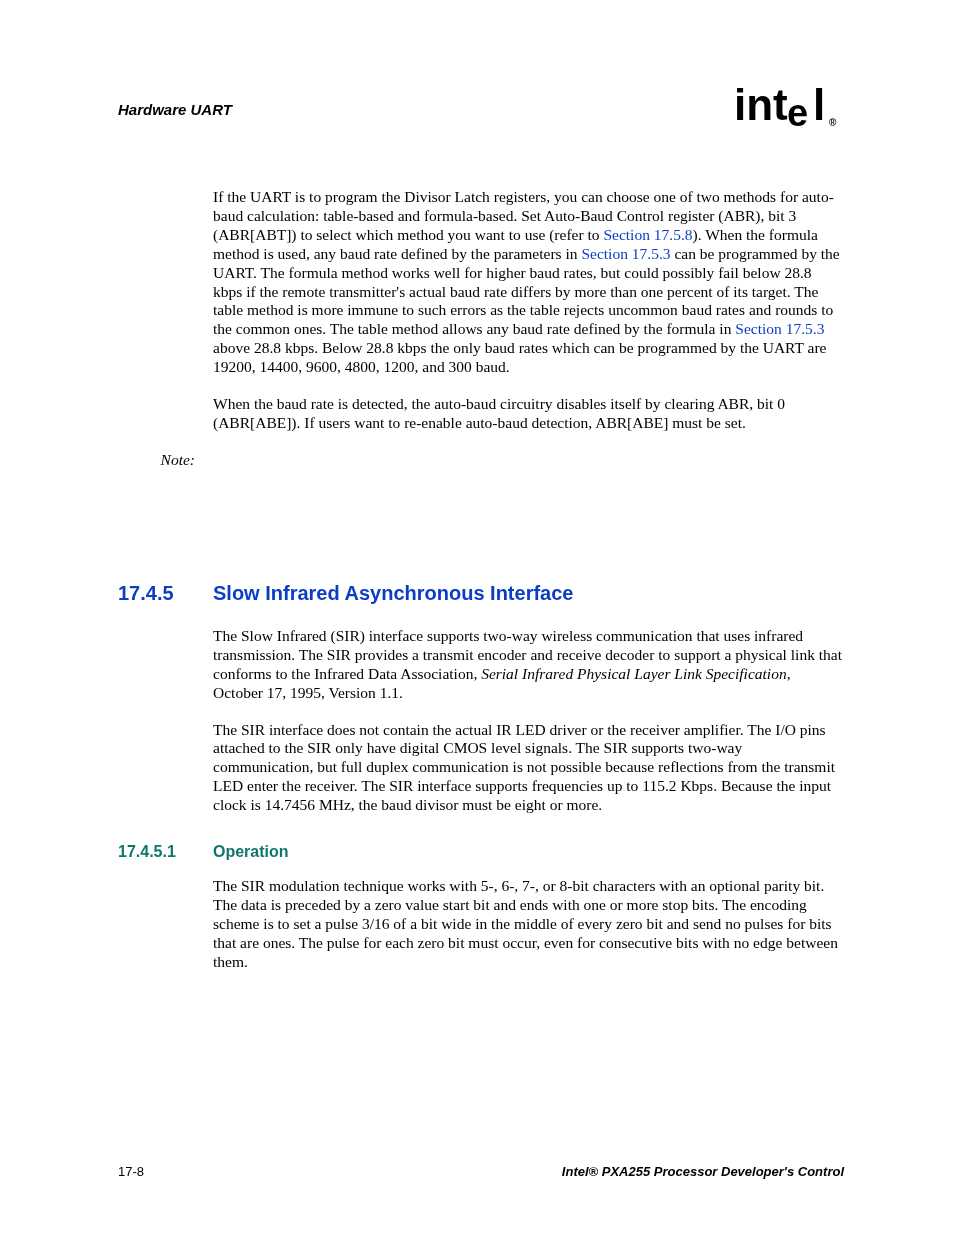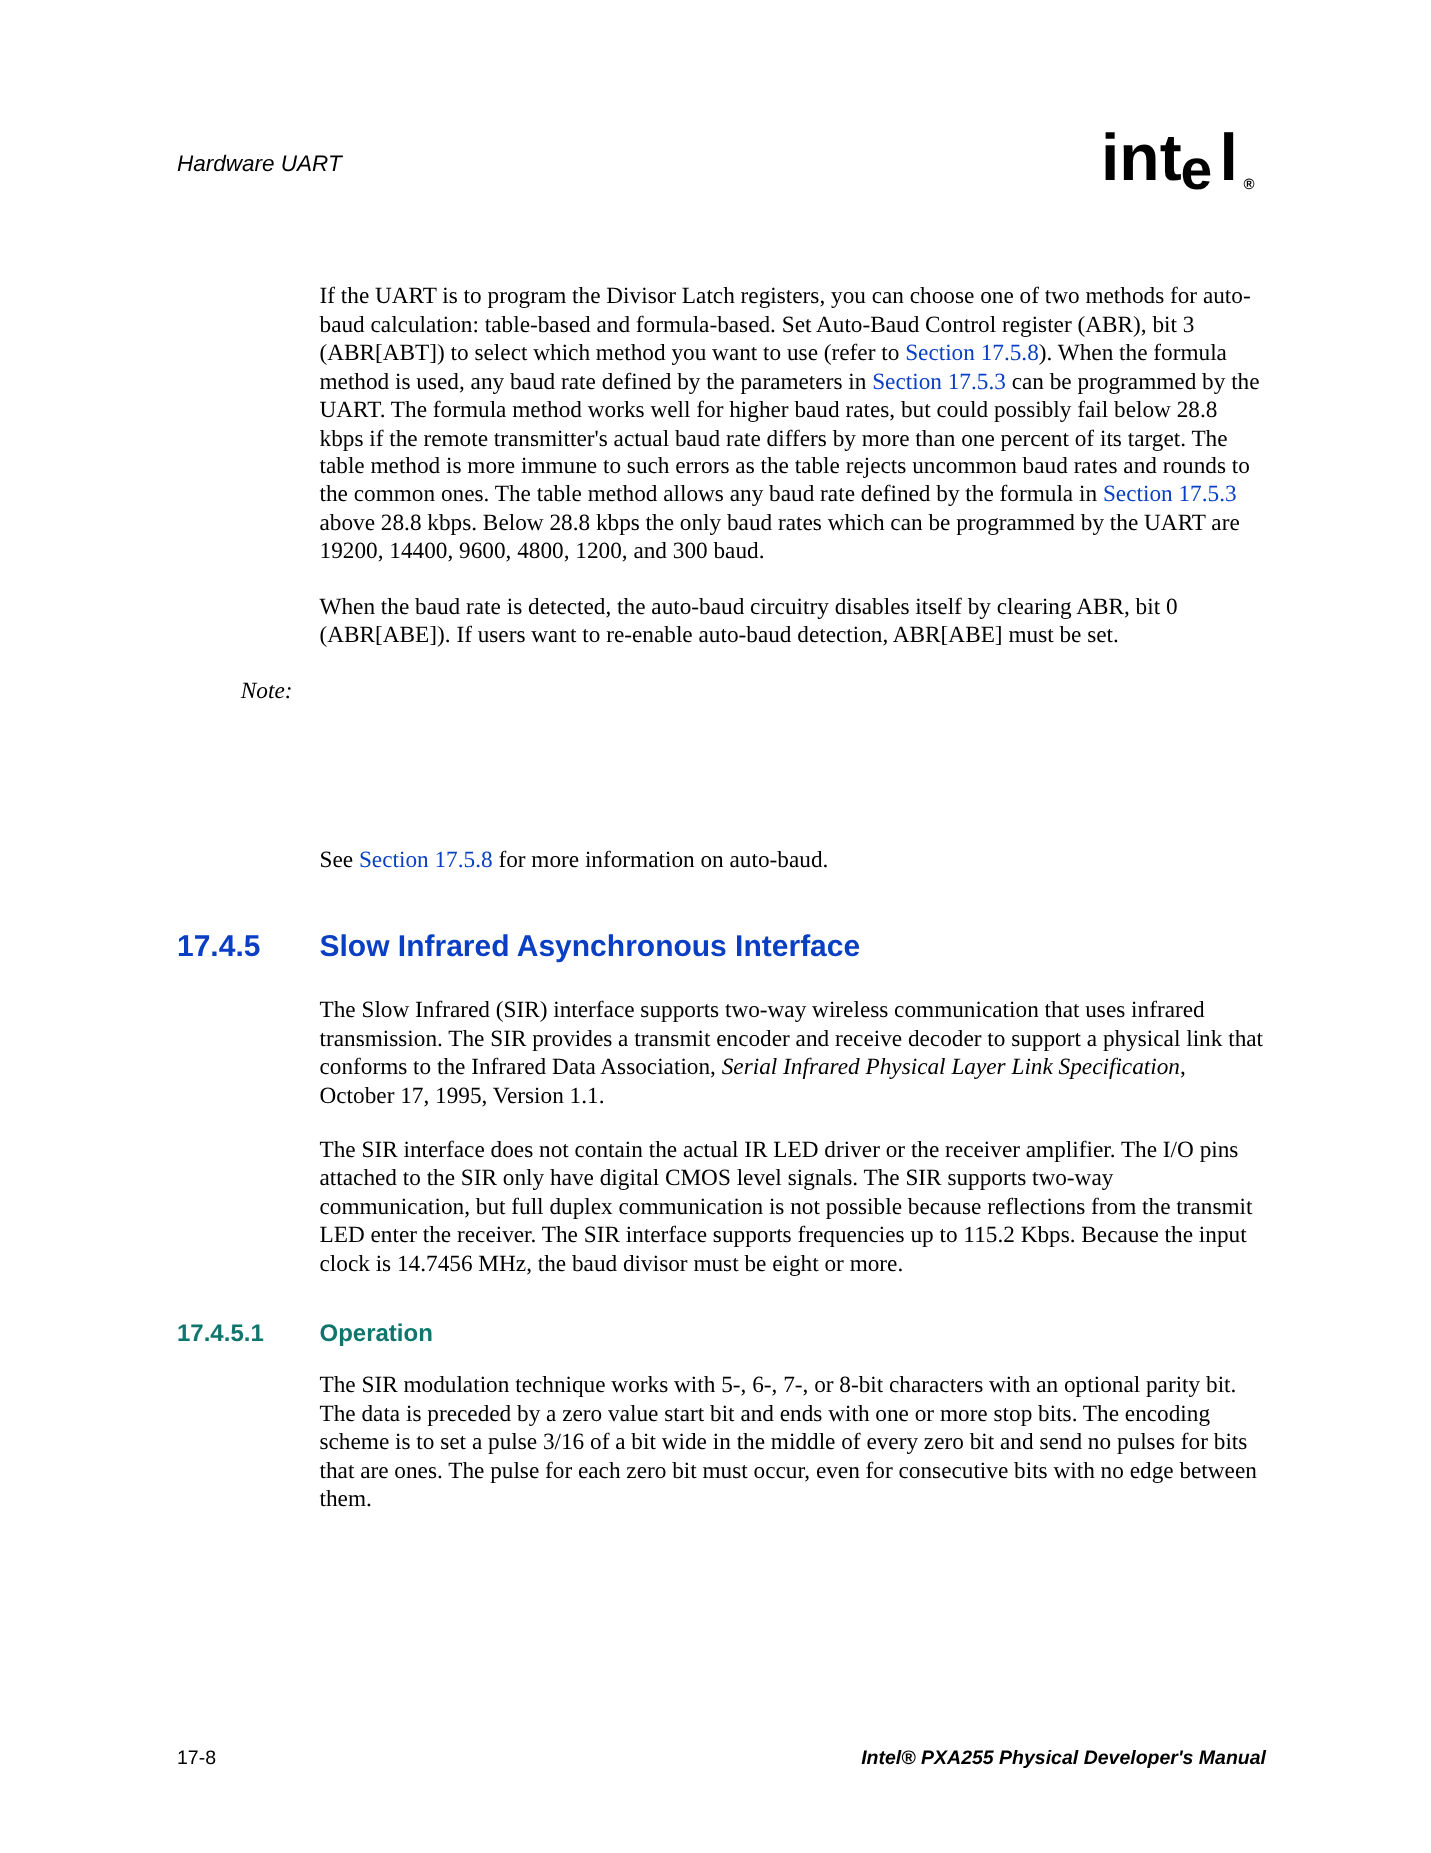--- a/index.html
+++ b/index.html
@@ -20,21 +20,21 @@
     position: relative;
   }
   .header-row {
     display: flex;
     justify-content: space-between;
     align-items: center;
     margin-bottom: 50px;
   }
   .header-left {
     font-family: Arial, Helvetica, sans-serif;
-    font-weight: normal;
+    font-weight: bold;
     font-style: italic;
     font-size: 15px;
   }
   .logo {
     font-family: Arial, Helvetica, sans-serif;
     font-weight: 900;
   }
   .body-col {
     margin-left: 95px;
   }
@@ -134,23 +134,20 @@
   <div class="body-col">
     <p class="para"><span>If the UART is to program the Divisor Latch registers, you can choose one of two methods for auto-baud calculation: table-based and formula-based. Set Auto-Baud Control register (ABR), bit 3 (ABR[ABT]) to select which method you want to use (refer to </span><a class="link">Section 17.5.8</a><span>). When the formula method is used, any baud rate defined by the parameters in </span><a class="link">Section 17.5.3</a><span> can be programmed by the UART. The formula method works well for higher baud rates, but could possibly fail below 28.8 kbps if the remote transmitter's actual baud rate differs by more than one percent of its target. The table method is more immune to such errors as the table rejects uncommon baud rates and rounds to the common ones. The table method allows any baud rate defined by the formula in </span><a class="link">Section 17.5.3</a><span> above 28.8 kbps. Below 28.8 kbps the only baud rates which can be programmed by the UART are 19200, 14400, 9600, 4800, 1200, and 300 baud.</span></p>
 
     <p class="para">When the baud rate is detected, the auto-baud circuitry disables itself by clearing ABR, bit 0 (ABR[ABE]). If users want to re-enable auto-baud detection, ABR[ABE] must be set.</p>
   </div>
 
   <div class="note-row">
     <div class="note-label">Note:</div>
   </div>
 
-  <div class="body-col">
-    <p class="para"><span>See </span><a class="link">Section 17.5.8</a><span> for more information on auto-baud.</span></p>
-  </div>
 
   <div class="h2-row">
     <div class="h2-num">17.4.5</div>
     <div class="h2-title">Slow Infrared Asynchronous Interface</div>
   </div>
 
   <div class="body-col">
     <p class="para"><span>The Slow Infrared (SIR) interface supports two-way wireless communication that uses infrared transmission. The SIR provides a transmit encoder and receive decoder to support a physical link that conforms to the Infrared Data Association, </span><span class="italic">Serial Infrared Physical Layer Link Specification</span><span>, October 17, 1995, Version 1.1.</span></p>
     <p class="para">The SIR interface does not contain the actual IR LED driver or the receiver amplifier. The I/O pins attached to the SIR only have digital CMOS level signals. The SIR supports two-way communication, but full duplex communication is not possible because reflections from the transmit LED enter the receiver. The SIR interface supports frequencies up to 115.2 Kbps. Because the input clock is 14.7456 MHz, the baud divisor must be eight or more.</p>
   </div>
@@ -159,16 +156,16 @@
     <div class="h3-num">17.4.5.1</div>
     <div class="h3-title">Operation</div>
   </div>
 
   <div class="body-col">
     <p class="para">The SIR modulation technique works with 5-, 6-, 7-, or 8-bit characters with an optional parity bit. The data is preceded by a zero value start bit and ends with one or more stop bits. The encoding scheme is to set a pulse 3/16 of a bit wide in the middle of every zero bit and send no pulses for bits that are ones. The pulse for each zero bit must occur, even for consecutive bits with no edge between them.</p>
   </div>
 
   <div class="footer">
     <div>17-8</div>
-    <div class="footer-right">Intel® PXA255 Physical Developer's Manual</div>
+    <div class="footer-right">Intel® PXA255 Processor Developer's Control</div>
   </div>
 
 </div>
 
 </body></html>

